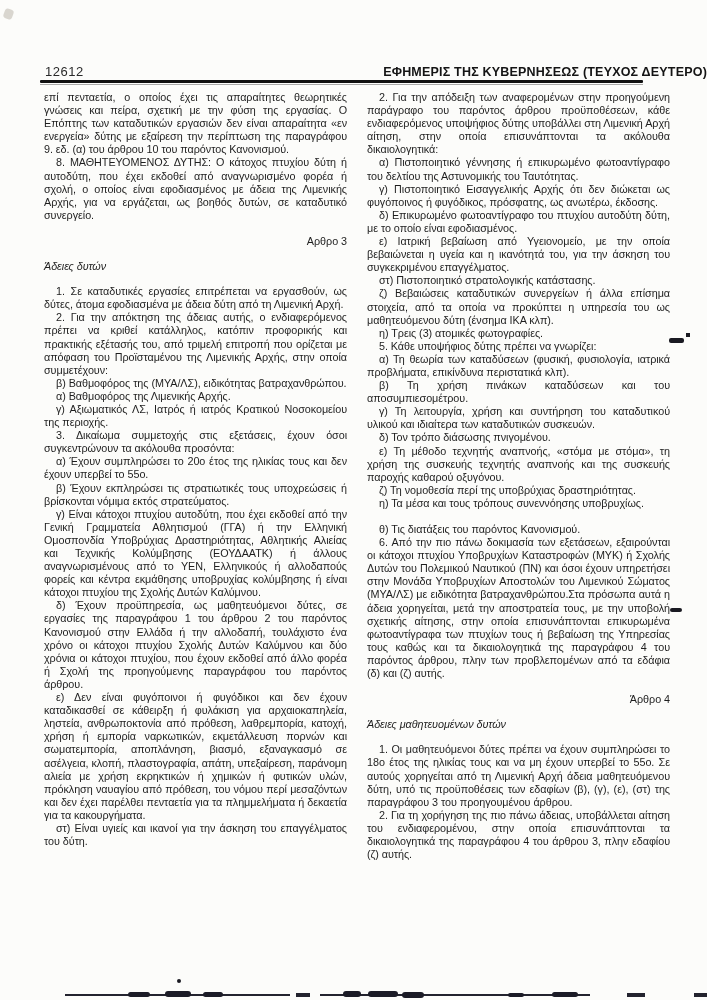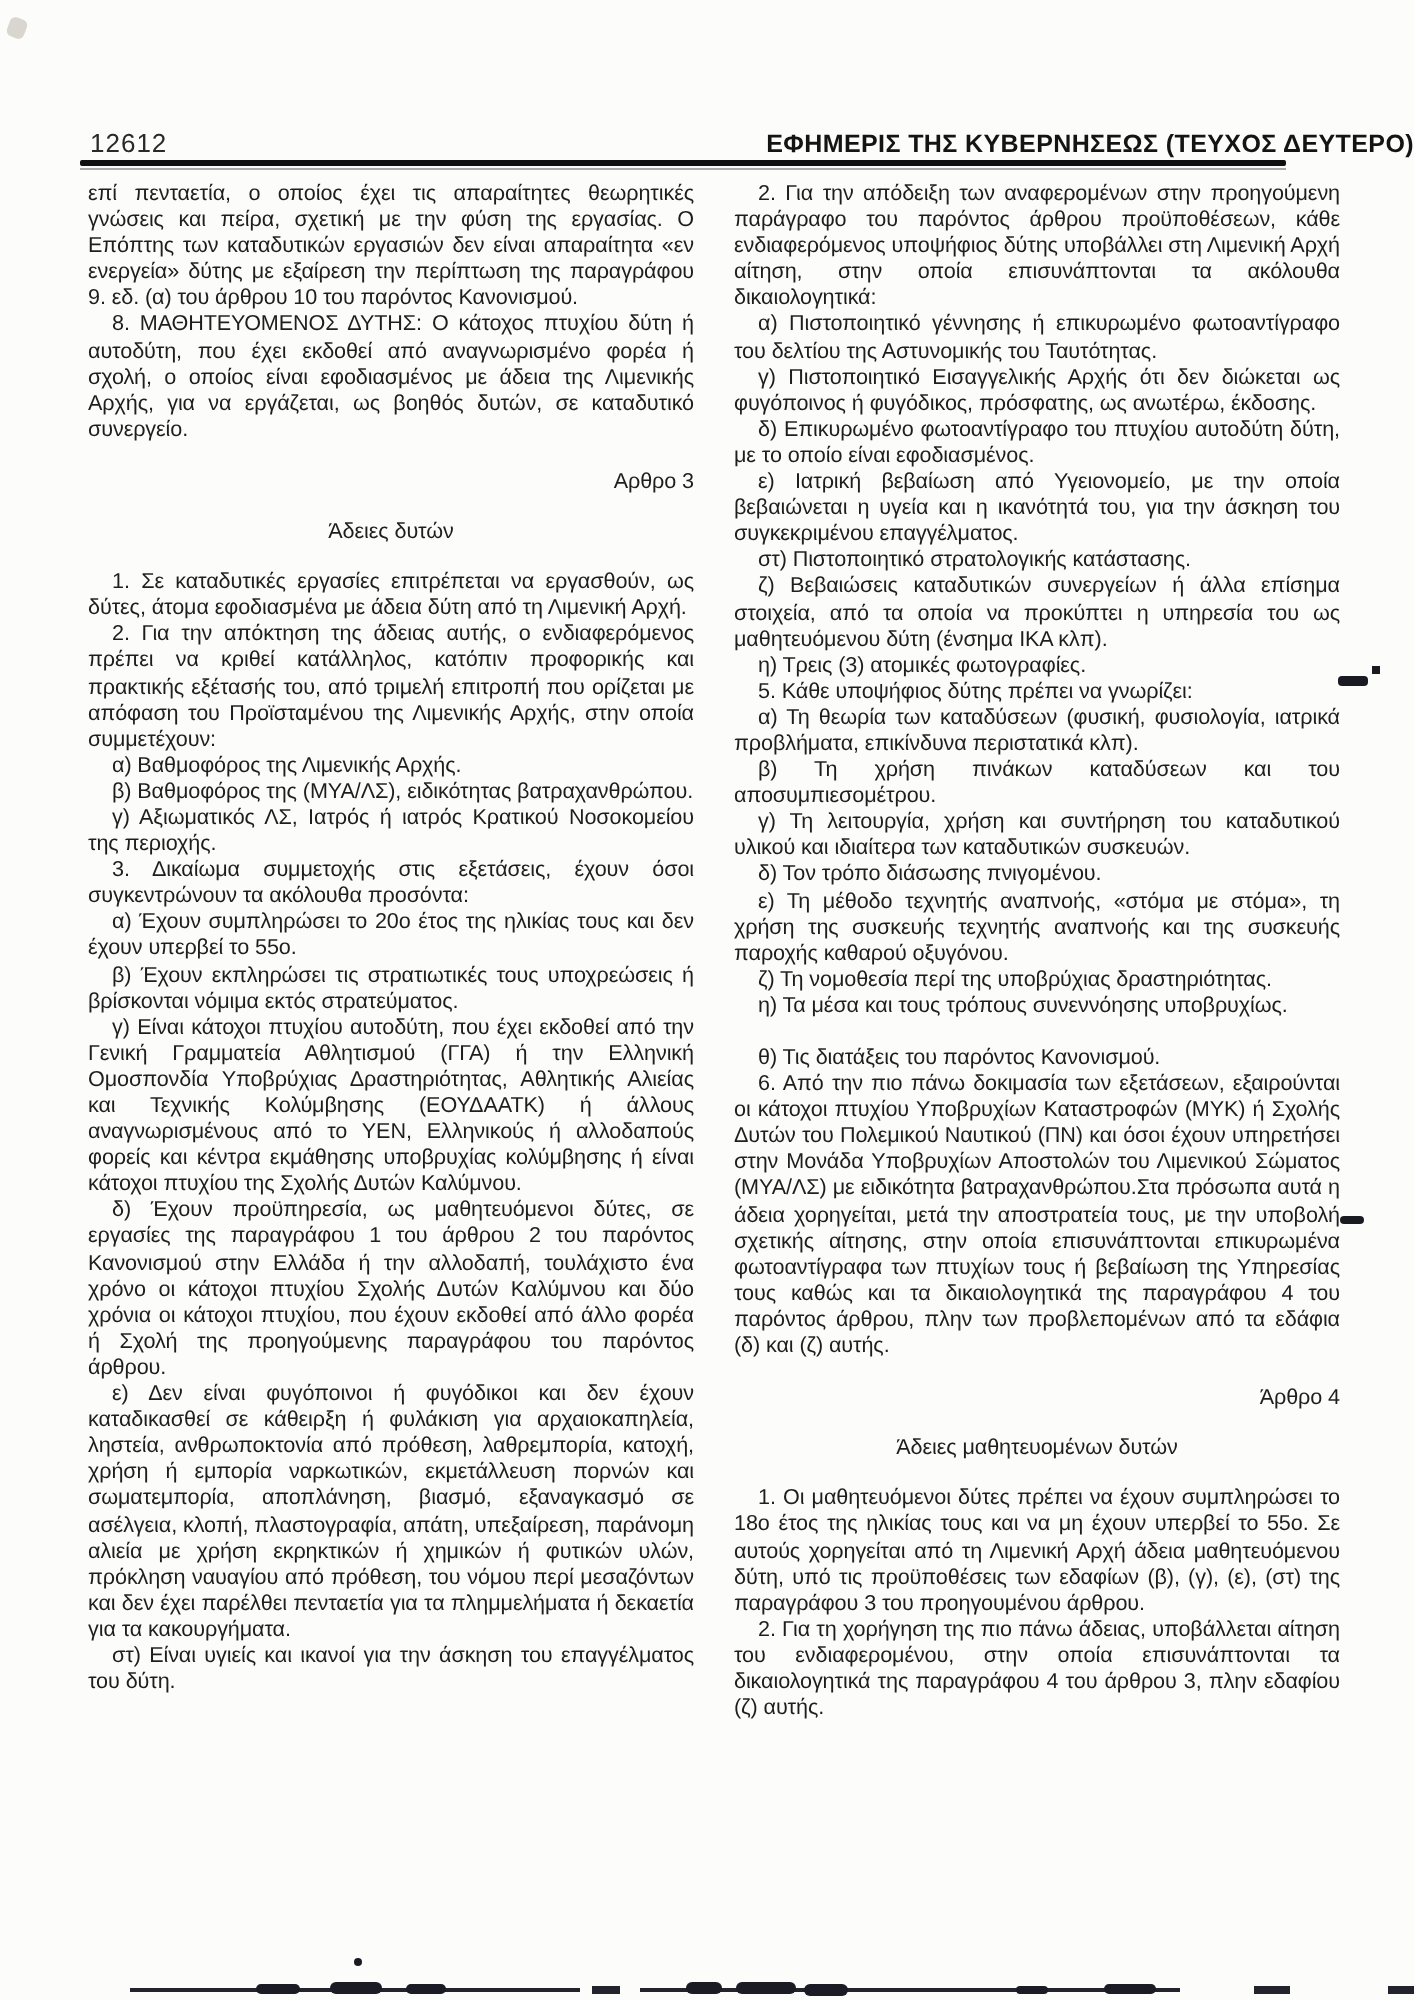--- a/index.html
+++ b/index.html
@@ -12,21 +12,21 @@
   .hdr-num{position:absolute;left:45px;top:64px;font-size:13px;letter-spacing:.5px;color:#2a2a2a;}
   .hdr-title{position:absolute;left:0;top:65px;width:707px;text-align:right;font-size:12.5px;font-weight:bold;letter-spacing:.2px;color:#141414;}
   .hdr-rule{position:absolute;left:40px;top:80px;width:603px;height:3px;background:#101010;border-radius:1px;}
   .hdr-rule2{position:absolute;left:40px;top:84px;width:603px;height:1px;background:rgba(16,16,16,.35);}
   
   .cols{position:absolute;left:44px;top:91px;width:626px;display:flex;gap:20px;}
   .col{width:305px;font-size:10.8px;line-height:13.1px;text-align:justify;letter-spacing:-0.05px;}
   .col p{margin:0;}
   .col p.indent{text-indent:12px;}
   .article-heading{text-align:right;margin:13px 0 12px 0;}
-  .article-subheading{text-align:center;margin:0 0 12px 0;}
+  .article-subheading{margin:0 0 12px 0;font-style:italic;}
   .gap-after{margin-bottom:13px !important;}
   
   .artifact{position:absolute;background:#1a1a22;}
   .smudge-tl{position:absolute;left:4px;top:9px;width:9px;height:10px;background:#d9d6cf;border-radius:3px;transform:rotate(20deg);}
   .dash-r1{left:669px;top:338px;width:15px;height:5px;border-radius:2px;}
   .dot-r1{left:686px;top:333px;width:4px;height:4px;}
   .dash-r2{left:670px;top:608px;width:12px;height:4px;border-radius:2px;}
   .dot-b1{left:177px;top:979px;width:4px;height:4px;border-radius:2px;}
   .scanline{position:absolute;top:994px;height:2px;background:#23232e;}
   .blob{position:absolute;background:#1b1b26;border-radius:3px;}
@@ -42,22 +42,22 @@
   <div class="hdr-rule2"></div>
 
   <div class="cols">
     <div class="col">
         <p class="">επί πενταετία, ο οποίος έχει τις απαραίτητες θεωρητικές γνώσεις και πείρα, σχετική με την φύση της εργασίας. Ο Επόπτης των καταδυτικών εργασιών δεν είναι απαραίτητα «εν ενεργεία» δύτης με εξαίρεση την περίπτωση της παραγράφου 9. εδ. (α) του άρθρου 10 του παρόντος Κανονισμού.</p>
         <p class="indent">8. ΜΑΘΗΤΕΥΟΜΕΝΟΣ ΔΥΤΗΣ: Ο κάτοχος πτυχίου δύτη ή αυτοδύτη, που έχει εκδοθεί από αναγνωρισμένο φορέα ή σχολή, ο οποίος είναι εφοδιασμένος με άδεια της Λιμενικής Αρχής, για να εργάζεται, ως βοηθός δυτών, σε καταδυτικό συνεργείο.</p>
         <div class="article-heading">Αρθρο 3</div>
         <div class="article-subheading">Άδειες δυτών</div>
         <p class="indent">1. Σε καταδυτικές εργασίες επιτρέπεται να εργασθούν, ως δύτες, άτομα εφοδιασμένα με άδεια δύτη από τη Λιμενική Αρχή.</p>
         <p class="indent">2. Για την απόκτηση της άδειας αυτής, ο ενδιαφερόμενος πρέπει να κριθεί κατάλληλος, κατόπιν προφορικής και πρακτικής εξέτασής του, από τριμελή επιτροπή που ορίζεται με απόφαση του Προϊσταμένου της Λιμενικής Αρχής, στην οποία συμμετέχουν:</p>
+        <p class="indent">β) Βαθμοφόρος της (ΜΥΑ/ΛΣ), ειδικότητας βατραχανθρώπου.</p>
         <p class="indent">α) Βαθμοφόρος της Λιμενικής Αρχής.</p>
-        <p class="indent">β) Βαθμοφόρος της (ΜΥΑ/ΛΣ), ειδικότητας βατραχανθρώπου.</p>
         <p class="indent">γ) Αξιωματικός ΛΣ, Ιατρός ή ιατρός Κρατικού Νοσοκομείου της περιοχής.</p>
         <p class="indent">3. Δικαίωμα συμμετοχής στις εξετάσεις, έχουν όσοι συγκεντρώνουν τα ακόλουθα προσόντα:</p>
         <p class="indent">α) Έχουν συμπληρώσει το 20ο έτος της ηλικίας τους και δεν έχουν υπερβεί το 55ο.</p>
         <p class="indent">β) Έχουν εκπληρώσει τις στρατιωτικές τους υποχρεώσεις ή βρίσκονται νόμιμα εκτός στρατεύματος.</p>
         <p class="indent">γ) Είναι κάτοχοι πτυχίου αυτοδύτη, που έχει εκδοθεί από την Γενική Γραμματεία Αθλητισμού (ΓΓΑ) ή την Ελληνική Ομοσπονδία Υποβρύχιας Δραστηριότητας, Αθλητικής Αλιείας και Τεχνικής Κολύμβησης (ΕΟΥΔΑΑΤΚ) ή άλλους αναγνωρισμένους από το ΥΕΝ, Ελληνικούς ή αλλοδαπούς φορείς και κέντρα εκμάθησης υποβρυχίας κολύμβησης ή είναι κάτοχοι πτυχίου της Σχολής Δυτών Καλύμνου.</p>
         <p class="indent">δ) Έχουν προϋπηρεσία, ως μαθητευόμενοι δύτες, σε εργασίες της παραγράφου 1 του άρθρου 2 του παρόντος Κανονισμού στην Ελλάδα ή την αλλοδαπή, τουλάχιστο ένα χρόνο οι κάτοχοι πτυχίου Σχολής Δυτών Καλύμνου και δύο χρόνια οι κάτοχοι πτυχίου, που έχουν εκδοθεί από άλλο φορέα ή Σχολή της προηγούμενης παραγράφου του παρόντος άρθρου.</p>
         <p class="indent">ε) Δεν είναι φυγόποινοι ή φυγόδικοι και δεν έχουν καταδικασθεί σε κάθειρξη ή φυλάκιση για αρχαιοκαπηλεία, ληστεία, ανθρωποκτονία από πρόθεση, λαθρεμπορία, κατοχή, χρήση ή εμπορία ναρκωτικών, εκμετάλλευση πορνών και σωματεμπορία, αποπλάνηση, βιασμό, εξαναγκασμό σε ασέλγεια, κλοπή, πλαστογραφία, απάτη, υπεξαίρεση, παράνομη αλιεία με χρήση εκρηκτικών ή χημικών ή φυτικών υλών, πρόκληση ναυαγίου από πρόθεση, του νόμου περί μεσαζόντων και δεν έχει παρέλθει πενταετία για τα πλημμελήματα ή δεκαετία για τα κακουργήματα.</p>
         <p class="indent">στ) Είναι υγιείς και ικανοί για την άσκηση του επαγγέλματος του δύτη.</p>
       </div>
     <div class="col">

